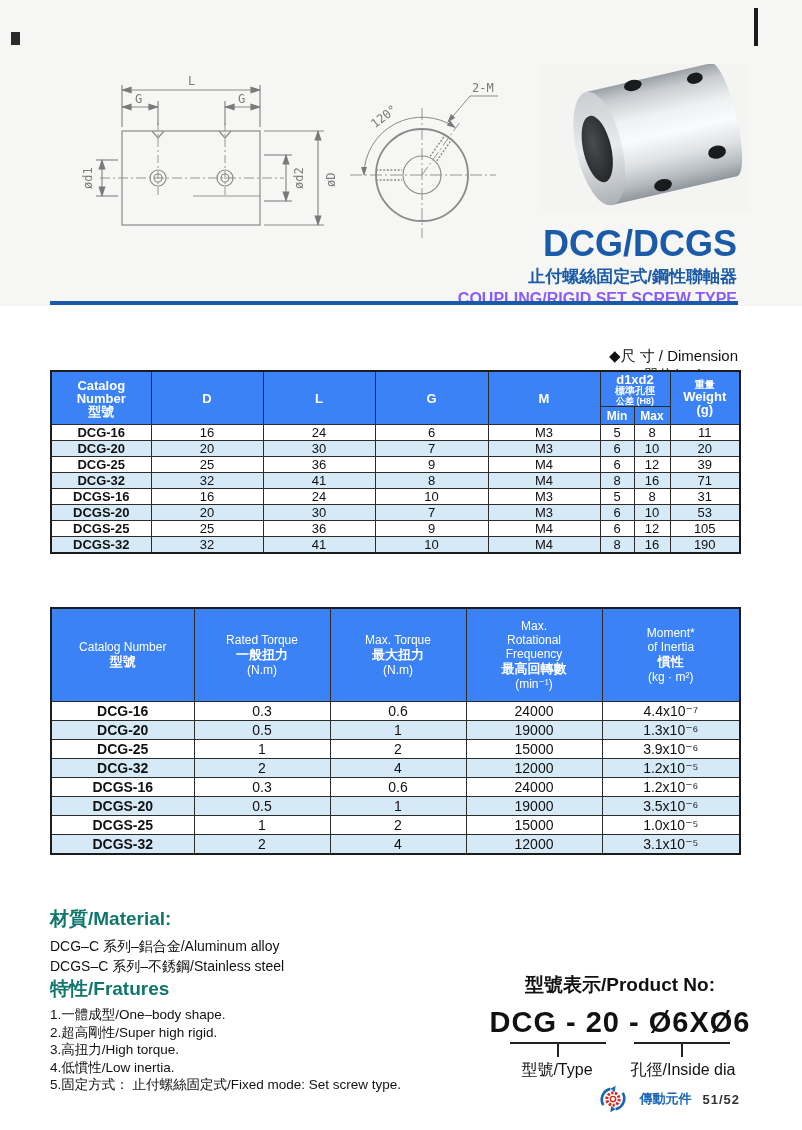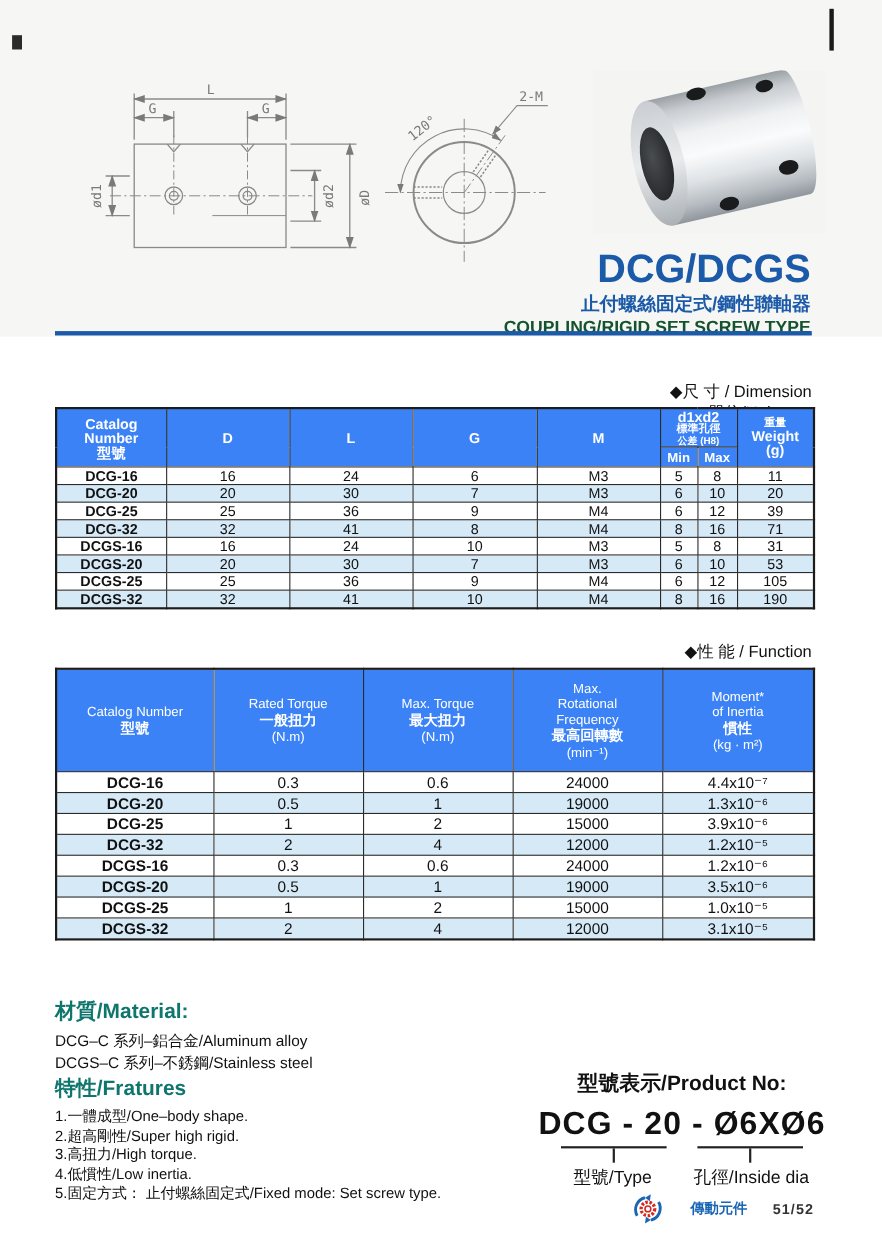--- a/index.html
+++ b/index.html
@@ -9,21 +9,21 @@
   .corner-mark{position:absolute;left:11px;top:32px;width:9px;height:13px;background:#2b2b2b;}
   .brand{position:absolute;top:14px;right:44px;display:flex;align-items:center;gap:10px;}
   .brand-text{font-weight:bold;font-size:20px;color:#8e8e8e;letter-spacing:1px;}
   .brand-bar{width:4px;height:38px;background:#1b1b1b;margin-top:-6px;}
   .drawing-side{position:absolute;left:62px;top:55px;}
   .drawing-end{position:absolute;left:330px;top:70px;}
   .photo{position:absolute;left:540px;top:64px;}
   .title-block{position:absolute;right:65px;top:226px;text-align:right;}
   .title-model{font-size:36px;font-weight:bold;color:#1a5aa8;line-height:1;}
   .title-zh{font-size:17px;font-weight:bold;color:#1a5aa8;margin-top:3px;}
-  .title-en{font-size:16px;font-weight:bold;color:#14532d;margin-top:2px;}
+  .title-en{font-size:16px;font-weight:bold;color:#8b5cf6;margin-top:2px;}
   .rule{position:absolute;left:50px;top:301px;width:688px;height:4px;background:#1a5aa8;}
   .sec-head{position:absolute;left:50px;width:688px;display:flex;justify-content:space-between;
             align-items:flex-end;font-size:15px;color:#111;flex-direction:column;}
   .sec-head.dim{top:347px;}
   .sec-head.func{top:583px;}
   table{border-collapse:collapse;table-layout:fixed;background:#fff;}
   .dim-table{position:absolute;left:50px;top:370px;}
   .func-table{position:absolute;left:50px;top:607px;}
   table{border:2px solid #1c1c1c;}
   th,td{border:1px solid #2b2b2b;text-align:center;vertical-align:middle;padding:0 2px;overflow:hidden;}
@@ -48,21 +48,21 @@
   .features{position:absolute;left:50px;top:976px;}
   .feature-item{font-size:13.5px;line-height:17.5px;color:#111;}
   .product-no{position:absolute;left:478px;top:972px;width:284px;text-align:center;}
   .pn-heading{font-size:19px;font-weight:bold;color:#111;}
   .pn-code{font-size:29px;font-weight:bold;color:#111;letter-spacing:1px;margin-top:8px;}
   .pn-brackets{display:flex;justify-content:center;gap:28px;margin-top:3px;}
   .bracket{width:96px;border-top:2px solid #222;display:flex;justify-content:center;}
   .tick{width:2px;height:13px;background:#222;}
   .pn-labels{display:flex;justify-content:center;gap:30px;margin-top:3px;font-size:16px;color:#111;}
   .pn-labels span{width:96px;white-space:nowrap;display:flex;justify-content:center;}
-  .footer{position:absolute;top:1084px;right:62px;display:flex;align-items:center;gap:23px;}
+  .footer{position:absolute;top:1084px;right:62px;display:flex;align-items:center;gap:11px;}
   .footer-brand{font-size:13px;font-weight:bold;color:#1b66b4;}
   .footer-page{font-size:13px;font-weight:bold;color:#333;letter-spacing:1px;}
   .dwg-label{fill:#7a7a7a;font-size:12px;font-family:"DejaVu Sans Mono","Liberation Mono",monospace;}
 </style>
 </head>
 <body>
 
 <div class="page">
 
   <div class="top-area"></div>
@@ -316,23 +316,20 @@
         <td>10</td>
         <td>M4</td>
         <td>8</td>
         <td>16</td>
         <td>190</td>
       </tr>
     </tbody>
   </table>
   </div>
 
-  <div class="sec-head func">
-    <span>◆性 能 / Function</span>
-  </div>
 
   <div class="func-table">
   <table>
     <colgroup>
       <col style="width:143px">
           <col style="width:136px">
           <col style="width:136px">
           <col style="width:136px">
           <col style="width:138px">
     </colgroup>

